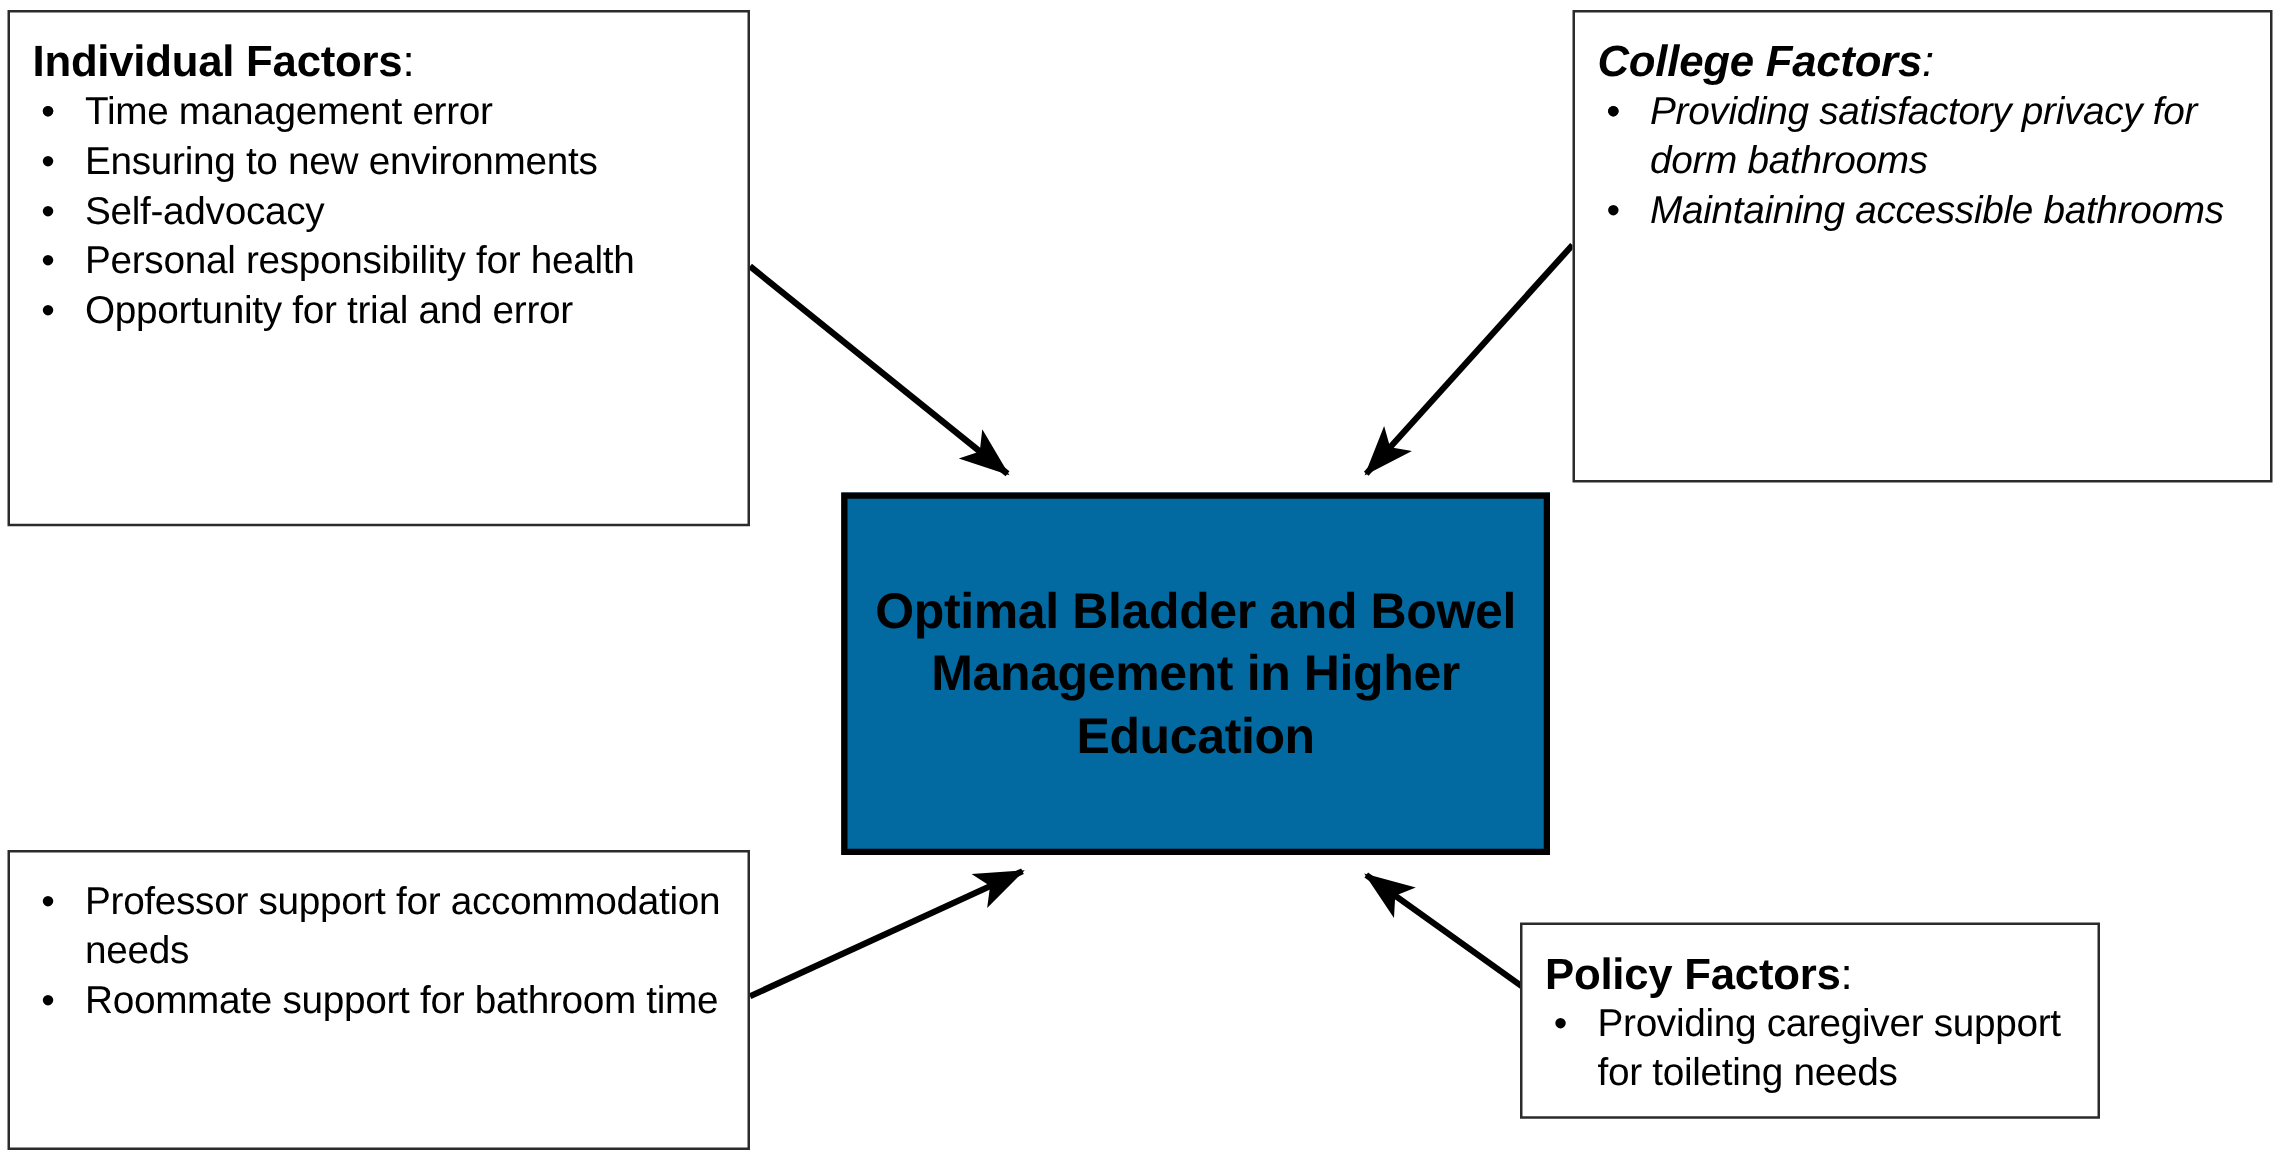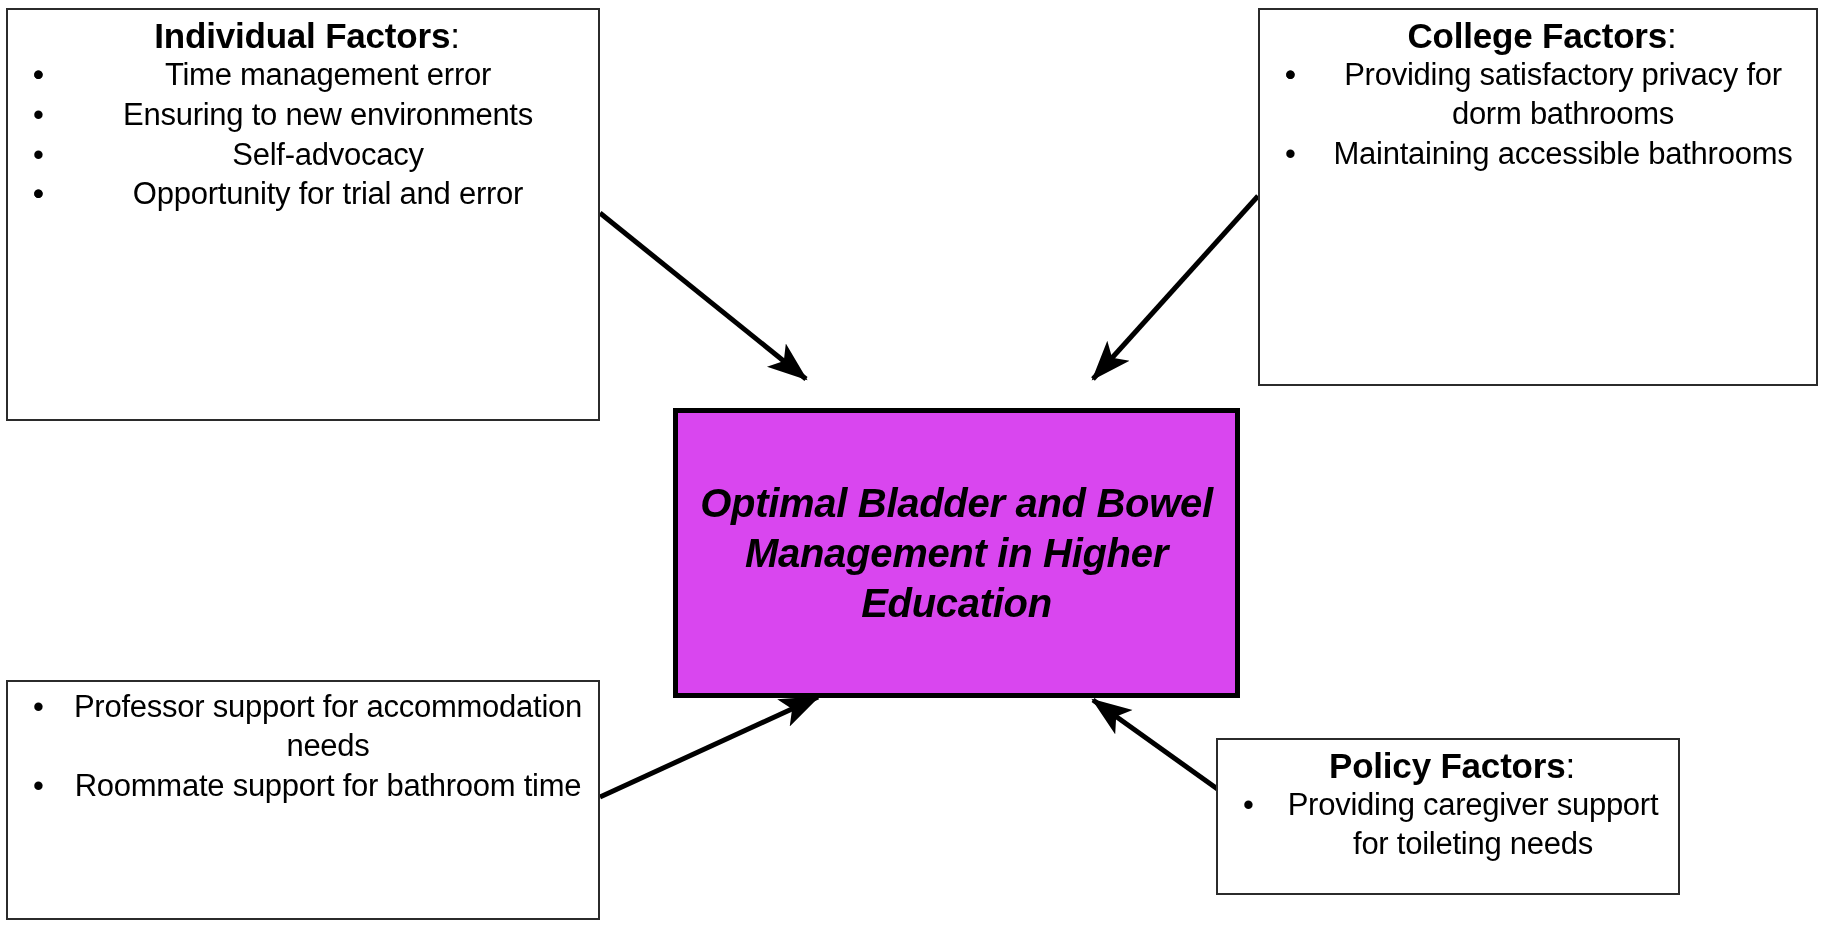--- a/index.html
+++ b/index.html
@@ -25,22 +25,21 @@
     top: 0;
     width: 1825px;
     height: 926px;
     pointer-events: none;
   }
   .factor-box {
     position: absolute;
     box-sizing: border-box;
     background: #ffffff;
     border: 2px solid #2b2b2b;
-    padding: 6px 10px 6px 12px;
-    text-align: center;
+    padding: 20px 10px 6px 12px;
   }
   .box-title {
     font-size: 35px;
     font-weight: bold;
     line-height: 1.12;
     letter-spacing: -0.2px;
     margin: 0 0 1px 6px;
     white-space: nowrap;
   }
   .box-title .colon {
@@ -72,48 +71,48 @@
     left: 6px;
     top: 8px;
     width: 594px;
     height: 413px;
   }
   #box-college {
     left: 1258px;
     top: 8px;
     width: 560px;
     height: 378px;
+    font-style: italic;
   }
   #box-interpersonal {
     left: 6px;
     top: 680px;
     width: 594px;
     height: 240px;
   }
   #box-policy {
     left: 1216px;
     top: 738px;
     width: 464px;
     height: 157px;
   }
 
   #box-center {
     position: absolute;
     box-sizing: border-box;
     left: 673px;
-    top: 408px;
+    top: 394px;
     width: 567px;
     height: 290px;
     border: 5px solid #000000;
-    background: #d946ef;
+    background: #0369a1;
     display: flex;
     align-items: center;
     justify-content: center;
     text-align: center;
-    font-style: italic;
   }
   .center-title {
     font-size: 40px;
     font-weight: bold;
     line-height: 1.25;
     letter-spacing: -0.3px;
     padding: 0 18px;
   }
 </style>
 </head>
@@ -133,21 +132,21 @@
     <line id="arrow-policy" x1="1258" y1="818" x2="1093" y2="700" stroke="#000000" stroke-width="5" marker-end="url(#arrowhead)"></line>
   </svg>
 
   <div class="factor-box" id="box-individual">
     <div class="box-title"><span>Individual Factors</span><span class="colon">:</span></div>
     <ul class="bullet-list">
       <li class="bullet-item"><span class="bullet-dot">•</span></li>
       <li class="bullet-item"><span class="bullet-dot">•</span><span>Time management error</span></li>
       <li class="bullet-item"><span class="bullet-dot">•</span><span>Ensuring to new environments</span></li>
       <li class="bullet-item"><span class="bullet-dot">•</span><span>Self-advocacy</span></li>
-      <li class="bullet-item"><span class="bullet-dot">•</span></li>
+      <li class="bullet-item"><span class="bullet-dot">•</span><span>Personal responsibility for health</span></li>
       <li class="bullet-item"><span class="bullet-dot">•</span><span>Opportunity for trial and error</span></li>
     </ul>
   </div>
 
   <div class="factor-box" id="box-college">
     <div class="box-title"><span>College Factors</span><span class="colon">:</span></div>
     <ul class="bullet-list">
       <li class="bullet-item"><span class="bullet-dot">•</span></li>
       <li class="bullet-item"><span class="bullet-dot">•</span><span>Providing satisfactory privacy for dorm bathrooms</span></li>
       <li class="bullet-item"><span class="bullet-dot">•</span><span>Maintaining accessible bathrooms</span></li>

